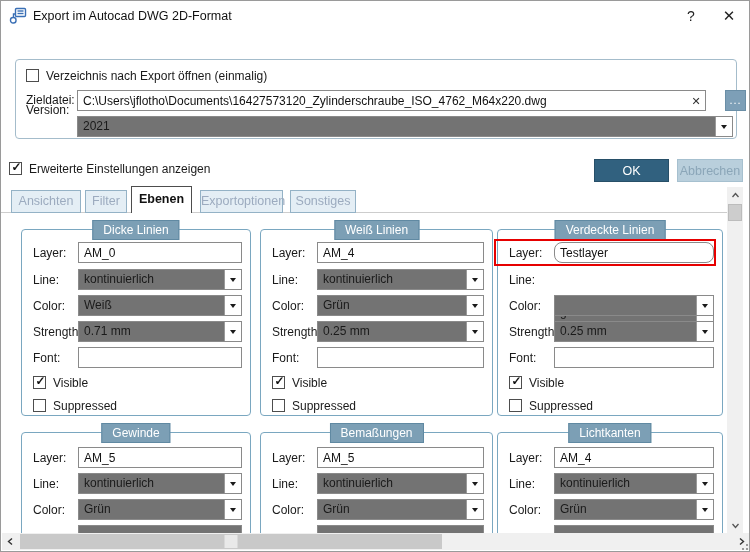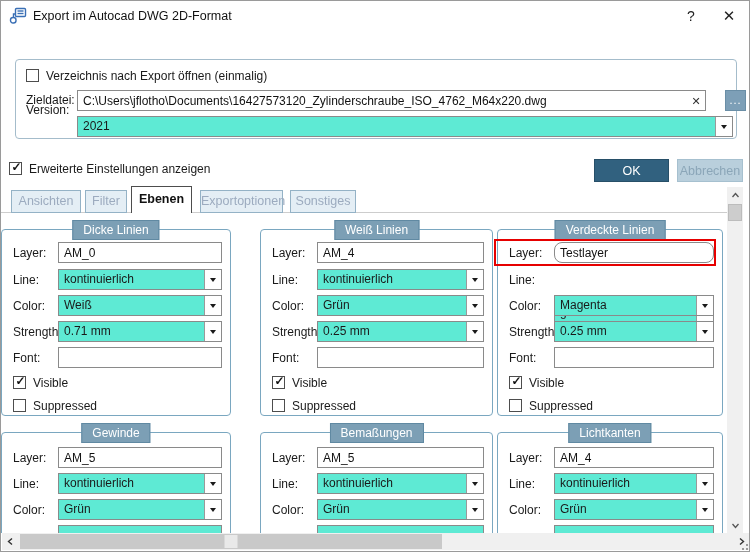--- a/index.html
+++ b/index.html
@@ -35,21 +35,21 @@
   .txt-input { position:absolute; border:1px solid #8a8a8a; background:#fff; height:21px;
                font-family:"Liberation Sans",sans-serif; font-size:12px; padding:0 5px; color:#111; outline:none; }
 
   .clear-x { position:absolute; width:14px; height:14px; font-size:11px; line-height:14px;
              text-align:center; color:#333; cursor:pointer; }
   .browse-btn { position:absolute; left:709px; top:30px; width:21px; height:21px;
                 background:var(--browse-btn-bg,#7d9fb7); border:1px solid #6a8ea6; color:#fff;
                 font-size:11px; line-height:17px; text-align:center; letter-spacing:1px; cursor:pointer; }
 
   
-  .combo { position:absolute; border:1px solid #8a8a8a; background:#5eead4; height:21px; cursor:pointer; }
+  .combo { position:absolute; border:1px solid #8a8a8a; background:#737373; height:21px; cursor:pointer; }
   .combo .dd-text { position:absolute; left:5px; top:0; line-height:19px; right:20px; overflow:hidden; white-space:nowrap; }
   .dd-btn { position:absolute; right:0; top:0; bottom:0; width:17px; border-left:1px solid #9a9a9a;
             background:#fff; display:flex; align-items:center; justify-content:center; }
   .tri { width:0; height:0; border-left:3.5px solid transparent; border-right:3.5px solid transparent;
          border-top:4.5px solid #1a1a1a; }
 
   
   .btn { position:absolute; height:23px; border:1px solid transparent; font-family:"Liberation Sans",sans-serif;
          font-size:12.5px; cursor:pointer; }
   .btn-ok { left:593px; top:158px; width:75px; background:var(--accent-dark,#31617f);
@@ -64,21 +64,21 @@
          text-align:center; font-size:12.5px; line-height:21px; cursor:pointer; z-index:1; }
   .tab.active { top:185px; height:27px; background:#fff; border:1px solid #4d4d4d; border-bottom:none;
                 color:#111; font-weight:bold; line-height:25px; z-index:3; }
 
   
   .content { position:absolute; left:0; top:212px; width:726px; height:320px; overflow:hidden; background:#fff; }
 
   .groupbox { position:absolute; border:1px solid var(--group-border,#7aa7c0); border-radius:4px; background:#fff; }
   .g-row1 { top:16px; height:187px; }
   .g-row2 { top:219px; height:160px; }
-  .g1 { left:0; width:230px; }
+  .g1 { left:20px; width:230px; }
   .g2 { left:259px; width:233px; }
   .g3 { left:496px; width:226px; }
   .badge { position:absolute; top:-10px; left:50%; transform:translateX(-50%);
            background:var(--badge-bg,#7c9fb5); border:1px solid var(--badge-border,#6089a2);
            color:#fff; font-size:12px; line-height:16px; padding:1px 10px; white-space:nowrap; z-index:2; }
   .g-label { position:absolute; left:11px; white-space:nowrap; }
   .g-input { left:56px; right:8px; }
   .g-combo { left:56px; right:8px; }
 
   .hl-red { position:absolute; left:-4px; top:9px; right:6px; height:27px;
@@ -225,21 +225,20 @@
       <input class="txt-input g-input" style="top: 12px; border-radius: 8px;" value="Testlayer">
       <span class="g-label" style="top:43px;">Line:</span>
       <div class="combo g-combo" style="top:43px;margin-top:29px;">
         <span class="dd-text">gestrichelt</span>
         <span class="dd-btn">
             <i class="tri"></i>
           </span>
       </div>
       <span class="g-label" style="top:69px;">Color:</span>
       <div class="combo g-combo" style="top:65px;">
-        <span class="dd-text">Magenta</span>
         <span class="dd-btn">
             <i class="tri"></i>
           </span>
       </div>
       <span class="g-label" style="top:95px;">Strength:</span>
       <div class="combo g-combo" style="top:91px;">
         <span class="dd-text">0.25 mm</span>
         <span class="dd-btn">
             <i class="tri"></i>
           </span>

